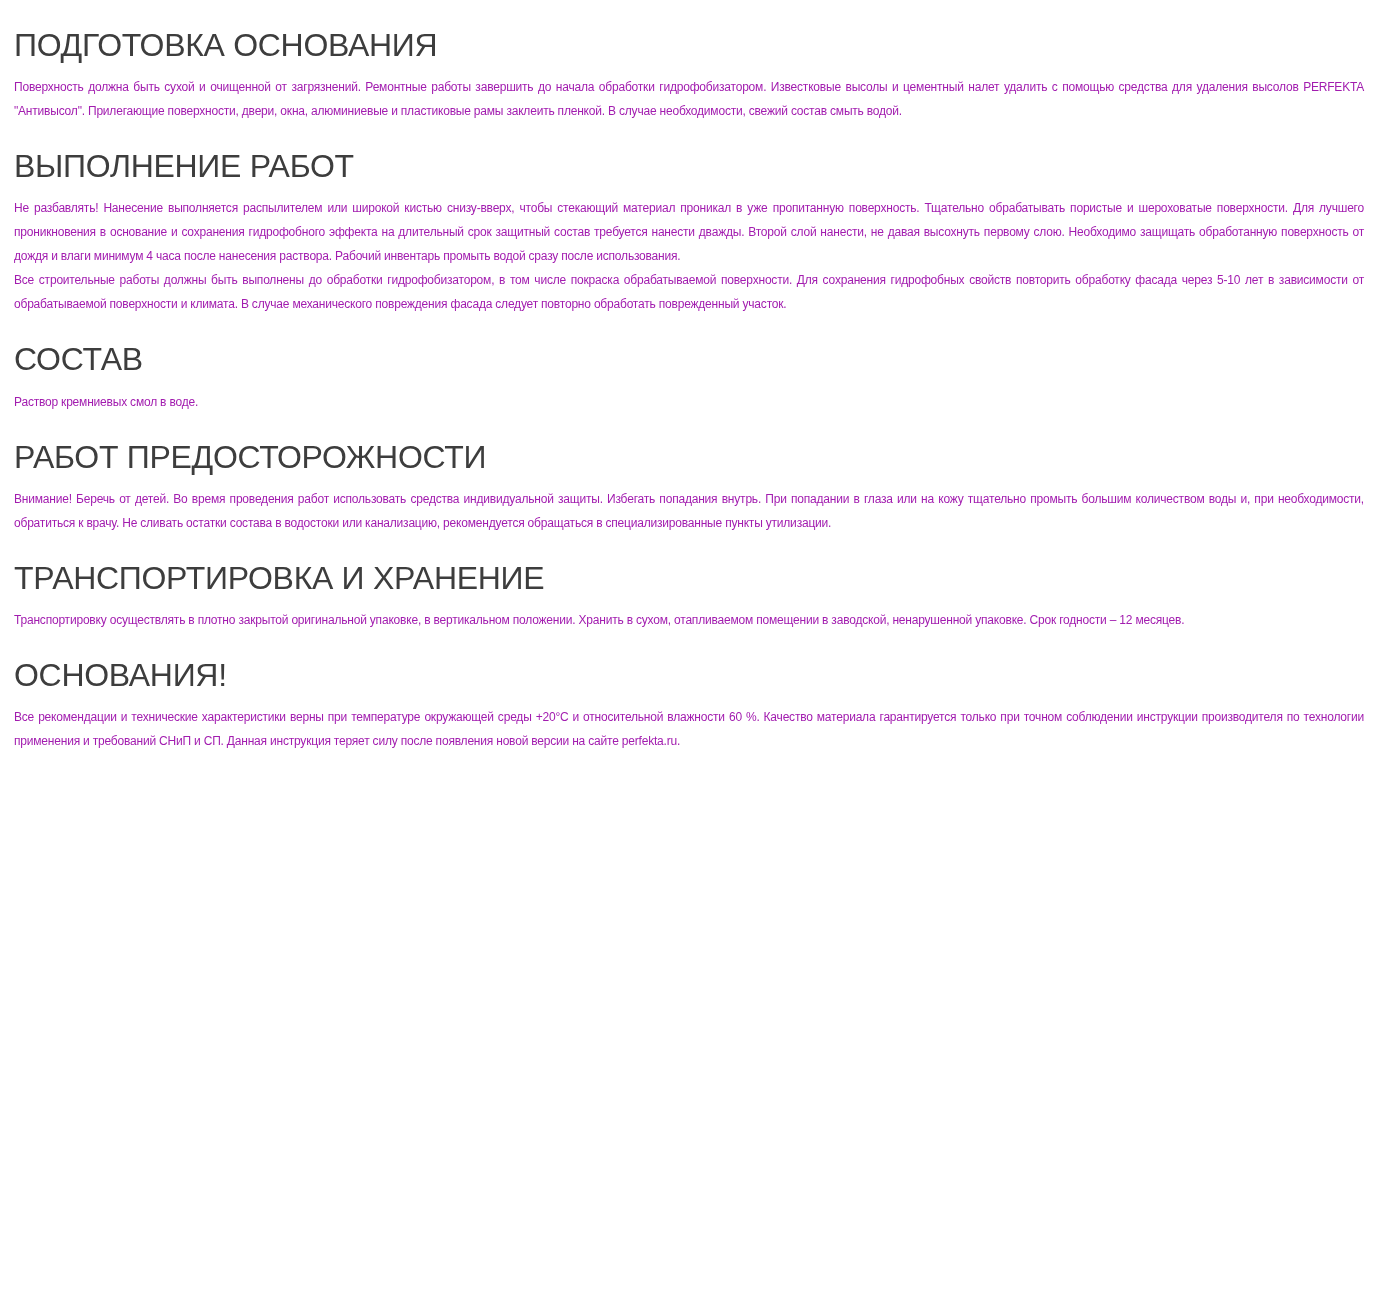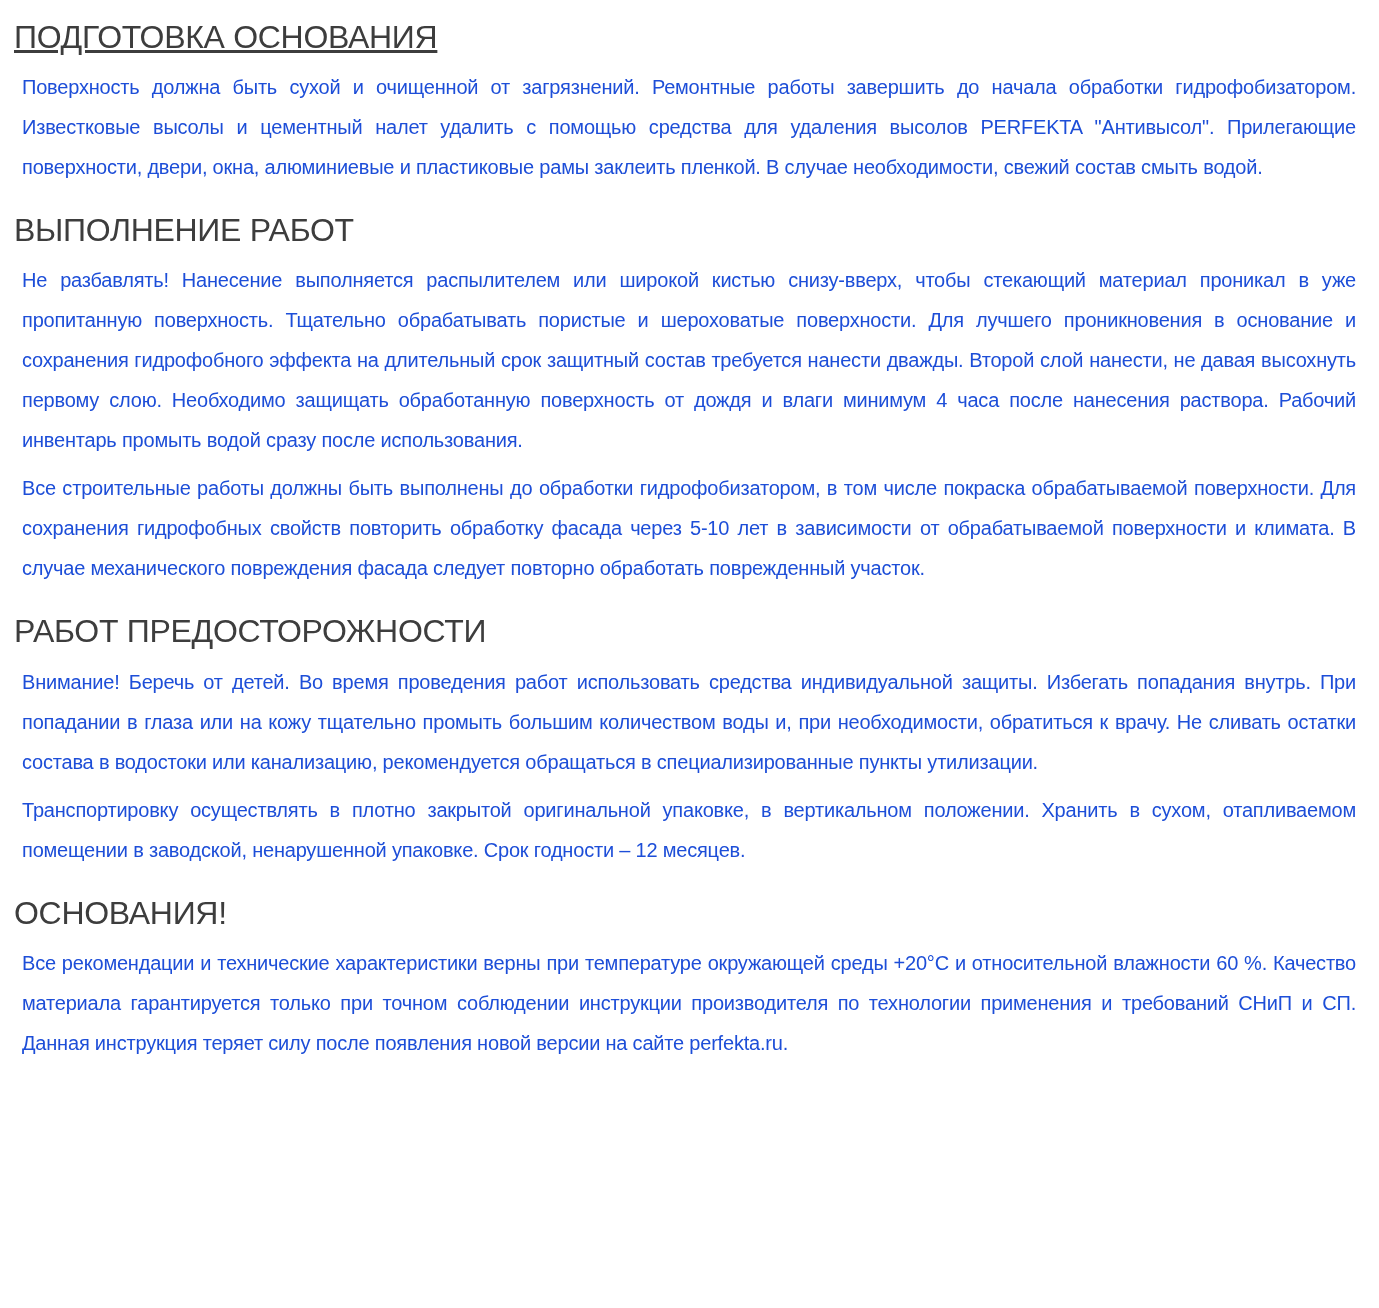--- a/index.html
+++ b/index.html
@@ -20,30 +20,29 @@
   .sec h2 {
     font-family: "Liberation Sans", sans-serif;
     font-weight: 400;
     font-size: 32px;
     line-height: 1.1;
     color: #3d3d3d;
     letter-spacing: -0.3px;
     margin: 26px 0 12px 0;
   }
   .sec:first-child h2 {
-    margin-top: 4px;
-    text-decoration: underline;
+    margin-top: 12px;
   }
   .sec p {
-    margin: 8px;
-    font-size: 20px;
+    margin: 0;
+    font-size: 12px;
     line-height: 2.0;
     text-align: justify;
     letter-spacing: -0.2px;
-    color: #1d4ed8;
+    color: #a21caf;
   }
 </style>
 </head>
 <body>
 
 <main class="doc">
 
   <section class="sec">
     <h2>ПОДГОТОВКА ОСНОВАНИЯ</h2>
     <p>Поверхность должна быть сухой и очищенной от загрязнений. Ремонтные работы завершить до начала обработки гидрофобизатором. Известковые высолы и цементный налет удалить с помощью средства для удаления высолов PERFEKTA "Антивысол". Прилегающие поверхности, двери, окна, алюминиевые и пластиковые рамы заклеить пленкой. В случае необходимости, свежий состав смыть водой.</p>
@@ -51,27 +50,32 @@
 
   <section class="sec">
     <h2>ВЫПОЛНЕНИЕ РАБОТ</h2>
     <p>Не разбавлять! Нанесение выполняется распылителем или широкой кистью снизу-вверх, чтобы стекающий материал проникал в уже пропитанную поверхность. Тщательно обрабатывать пористые и шероховатые поверхности. Для лучшего проникновения в основание и сохранения гидрофобного эффекта на длительный срок защитный состав требуется нанести дважды. Второй слой нанести, не давая высохнуть первому слою. Необходимо защищать обработанную поверхность от дождя и влаги минимум 4 часа после нанесения раствора. Рабочий инвентарь промыть водой сразу после использования.</p>
   </section>
 
   <section class="sec">
     <p>Все строительные работы должны быть выполнены до обработки гидрофобизатором, в том числе покраска обрабатываемой поверхности. Для сохранения гидрофобных свойств повторить обработку фасада через 5-10 лет в зависимости от обрабатываемой поверхности и климата. В случае механического повреждения фасада следует повторно обработать поврежденный участок.</p>
   </section>
 
+  <section class="sec">
+    <h2>СОСТАВ</h2>
+    <p>Раствор кремниевых смол в воде.</p>
+  </section>
 
   <section class="sec">
     <h2>РАБОТ ПРЕДОСТОРОЖНОСТИ</h2>
     <p>Внимание! Беречь от детей. Во время проведения работ использовать средства индивидуальной защиты. Избегать попадания внутрь. При попадании в глаза или на кожу тщательно промыть большим количеством воды и, при необходимости, обратиться к врачу. Не сливать остатки состава в водостоки или канализацию, рекомендуется обращаться в специализированные пункты утилизации.</p>
   </section>
 
   <section class="sec">
+    <h2>ТРАНСПОРТИРОВКА И ХРАНЕНИЕ</h2>
     <p>Транспортировку осуществлять в плотно закрытой оригинальной упаковке, в вертикальном положении. Хранить в сухом, отапливаемом помещении в заводской, ненарушенной упаковке. Срок годности – 12 месяцев.</p>
   </section>
 
   <section class="sec">
     <h2>ОСНОВАНИЯ!</h2>
     <p>Все рекомендации и технические характеристики верны при температуре окружающей среды +20°С и относительной влажности 60 %. Качество материала гарантируется только при точном соблюдении инструкции производителя по технологии применения и требований СНиП и СП. Данная инструкция теряет силу после появления новой версии на сайте perfekta.ru.</p>
   </section>
 
 </main>
 

